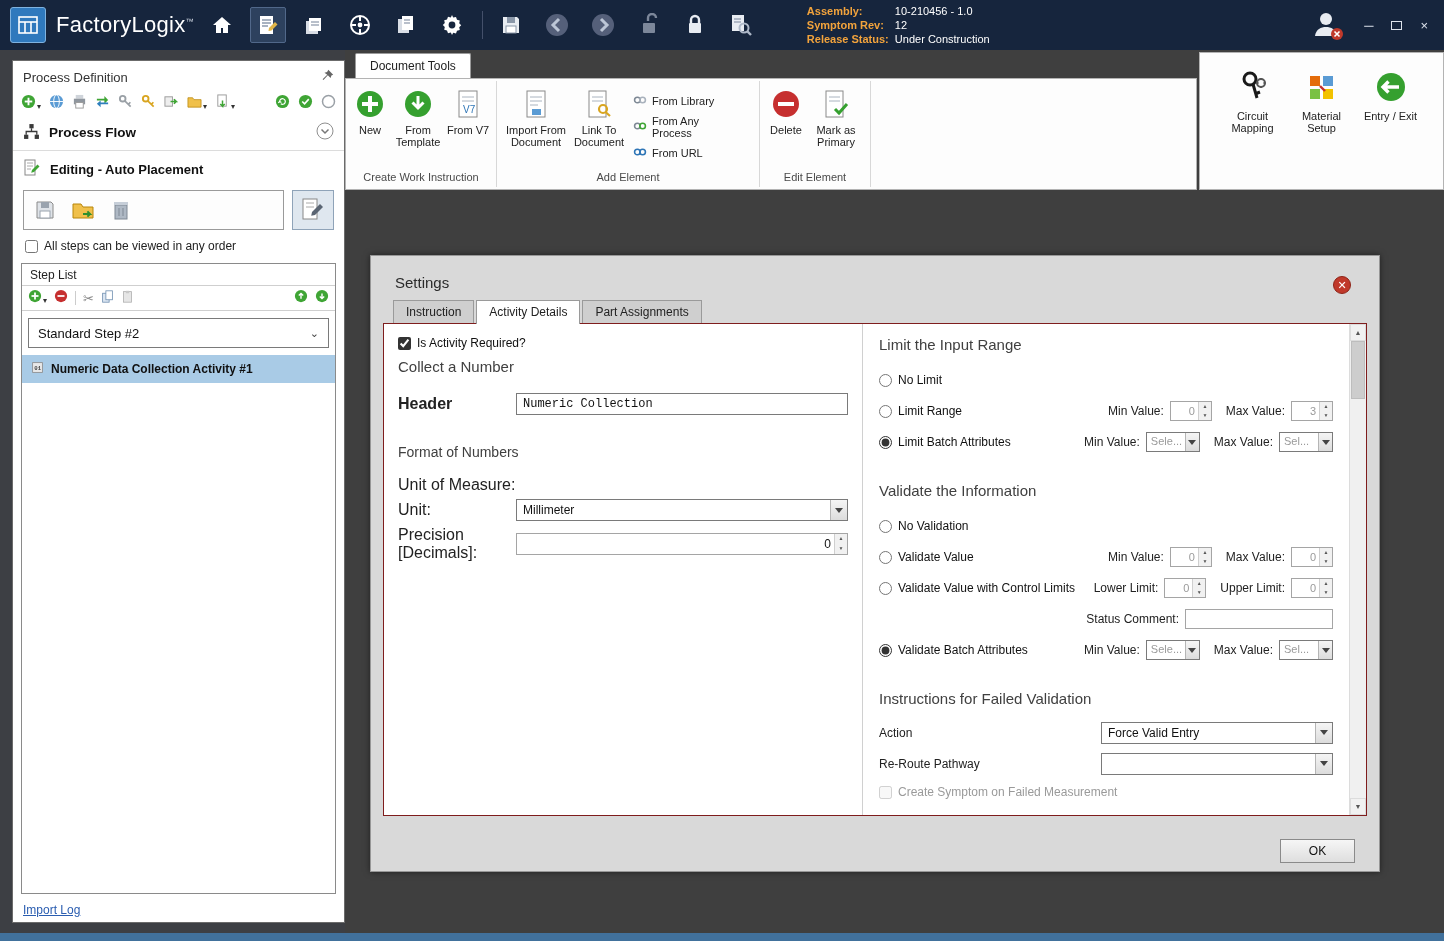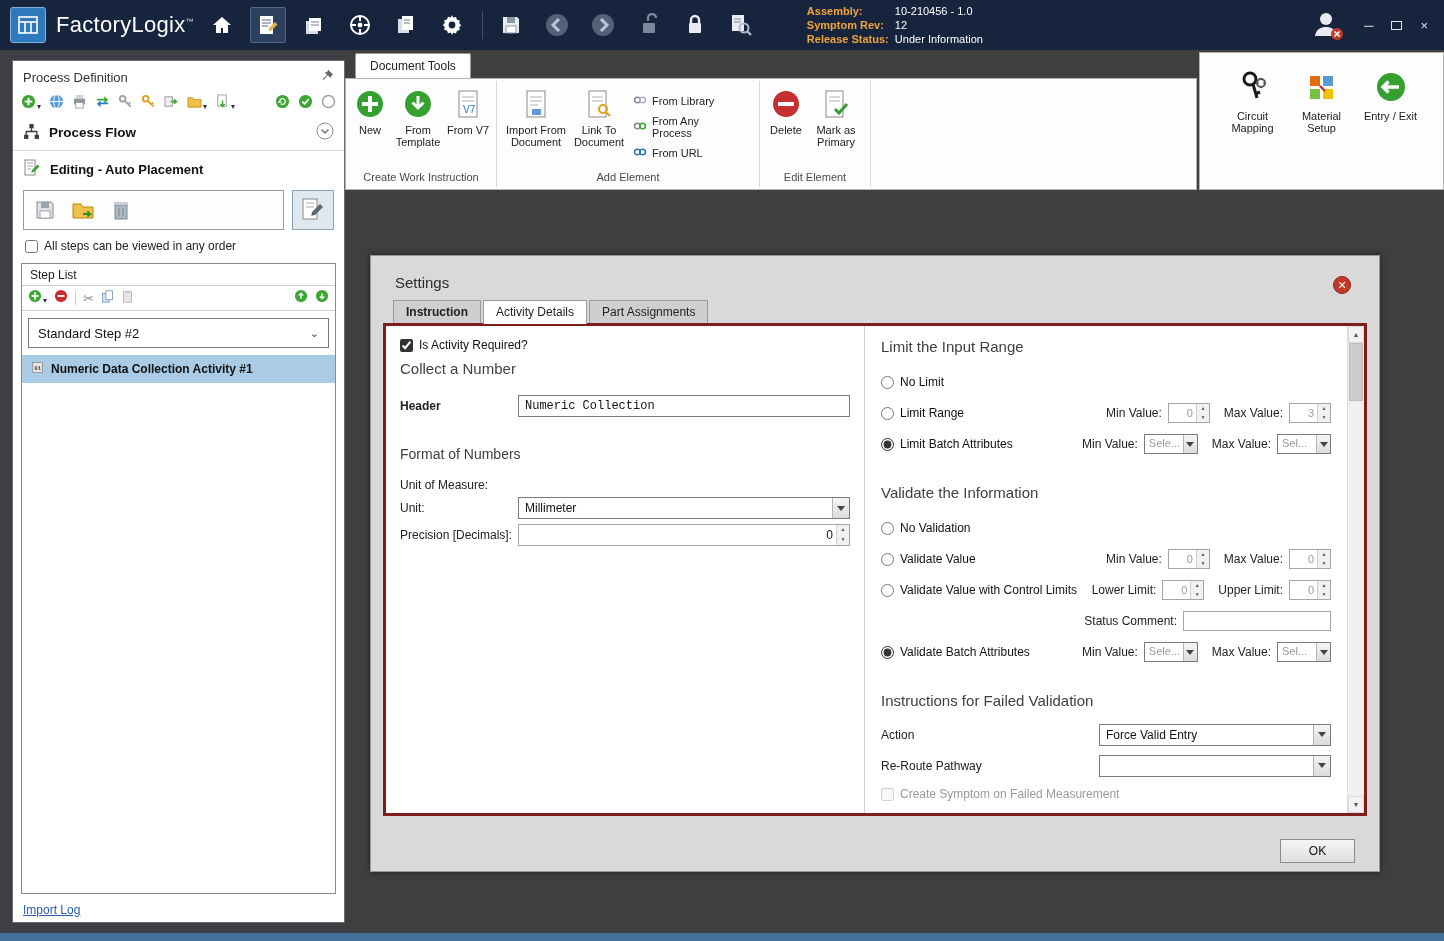--- a/index.html
+++ b/index.html
@@ -59,35 +59,35 @@
 .ribbon-right{position:absolute;left:854px;top:2px;right:0;height:138px;background:#fdfdfd;border:1px solid #b3b3b3;display:flex;align-items:flex-start;justify-content:space-around;padding:14px 18px 0}
 .rrbtn{width:74px;display:flex;flex-direction:column;align-items:center;cursor:pointer}
 .rrbtn .rbtn-icon{height:40px}
 
 .workspace{position:absolute;left:0;top:140px;right:0;bottom:0;background:#3f3f3f}
 .dialog{position:absolute;left:25px;top:65px;width:1010px;height:617px;background:#d9d9d9;border:1px solid #979797;box-shadow:0 0 6px rgba(0,0,0,.5)}
 .dlg-title{position:absolute;left:24px;top:18px;font-size:15px;color:#2b2b2b}
 .dlg-close{position:absolute;right:28px;top:20px;width:18px;height:18px;border-radius:50%;background:#c0392b;border:1px solid #8e2418;display:flex;align-items:center;justify-content:center;color:#fff;font-size:11px;cursor:pointer}
 .dlg-tabs{position:absolute;left:22px;top:44px;display:flex}
 .dtab{height:23px;padding:4px 12px;font-size:12px;color:#222;background:#cfcfcf;border:1px solid #9a9a9a;border-bottom:none;margin-right:2px;cursor:pointer}
-.dtab.bold{font-weight:bold}
+.dtab.bold{font-weight:normal}
 .dtab.active{background:#fff;height:24px;position:relative;z-index:2}
-.dlg-content{position:absolute;left:12px;right:12px;top:67px;bottom:55px;background:#fff;border:3px solid #7f1d1d;display:flex}
+.dlg-content{position:absolute;left:12px;right:12px;top:67px;bottom:55px;background:#fff;border:1px solid #7f1d1d;display:flex}
 .pane-left{width:478px;padding:12px 14px 0;display:flex;flex-direction:column}
 .pane-div{width:1px;background:#d0d0d0}
 .pane-right{flex:1;padding:12px 16px 0;display:flex;flex-direction:column}
 .vscroll{width:17px;background:#f0f0f0;border-left:1px solid #dcdcdc;display:flex;flex-direction:column}
 .vs-arrow{height:17px;display:flex;align-items:center;justify-content:center;font-size:7px;color:#555;background:#f1f1f1;border:1px solid #dcdcdc}
 .vs-thumb{height:58px;background:#cdcdcd;border:1px solid #bdbdbd;margin:0 1px}
 .vs-track{flex:1}
 .h15{font-size:15px;color:#404040}
 .h14{font-size:14px;color:#404040}
 .chkrow{display:flex;align-items:center;gap:6px;font-size:12px;color:#111}
 .frow{display:flex;align-items:center;margin-bottom:5px}
-.flab{width:118px;font-size:12px;color:#222}
+.flab{width:118px;font-size:16px;color:#222}
 .flab.b{font-weight:bold}
 .tinput{flex:1;height:22px;border:1px solid #7a7a7a;font-size:12px;padding:2px 6px;font-family:Liberation Mono, monospace;color:#111;background:#fff}
 .combo{display:flex;align-items:stretch;border:1px solid #7a7a7a;background:#fff;height:22px}
 .combo.grow{flex:1}
 .cv{flex:1;font-size:12px;color:#111;padding:3px 6px;white-space:nowrap;overflow:hidden}
 .combo.dis .cv{color:#9a9a9a}
 .cb{width:17px;background:linear-gradient(#f5f5f5,#dcdcdc);border-left:1px solid #b5b5b5;display:flex;align-items:center;justify-content:center}
 .tri{width:0;height:0;border-left:4px solid transparent;border-right:4px solid transparent;border-top:5px solid #444}
 .spin{display:flex;align-items:stretch;border:1px solid #a5a5a5;background:#fff;height:20px;width:42px}
 .spin .v{flex:1;font-size:11px;text-align:right;padding:3px 3px 0;color:#111}
@@ -213,21 +213,21 @@
     <div class="asm-row">
         <span class="asm-lab">Assembly:</span>
         <span class="asm-val">10-210456 - 1.0</span>
       </div>
     <div class="asm-row">
         <span class="asm-lab">Symptom Rev:</span>
         <span class="asm-val">12</span>
       </div>
     <div class="asm-row">
         <span class="asm-lab">Release Status:</span>
-        <span class="asm-val">Under Information</span>
+        <span class="asm-val">Under Construction</span>
       </div>
   </div>
 
   <div class="user">
     <svg width="34" height="34" viewBox="0 0 34 34">
         <circle cx="16" cy="11" r="6" fill="#e8ecf2"></circle>
         <path d="M5 28c1-7 6-9 11-9s10 2 11 9z" fill="#e8ecf2"></path>
         <circle cx="27" cy="26" r="6" fill="#c0392b"></circle>
         <path d="M24.5 23.5l5 5M29.5 23.5l-5 5" stroke="#fff" stroke-width="1.6"></path>
       </svg>

